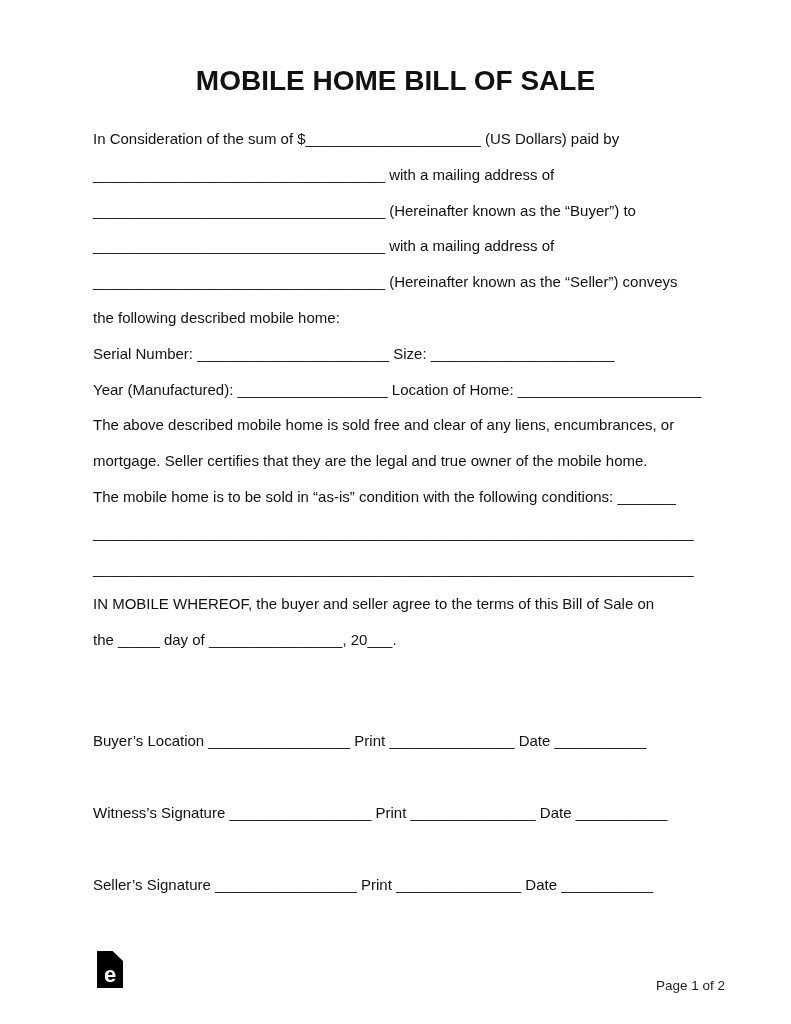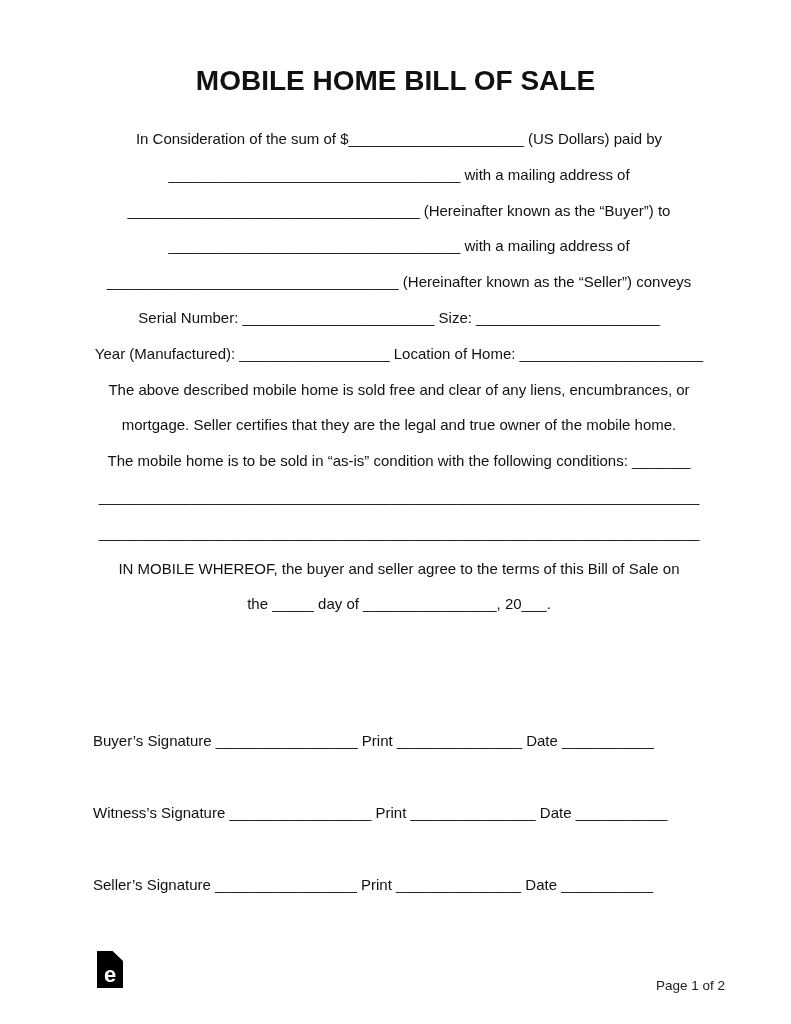--- a/index.html
+++ b/index.html
@@ -24,21 +24,20 @@
     line-height: 34px;
     white-space: nowrap;
   }
   .body-lines {
     position: absolute;
     top: 121px;
     left: 93px;
     width: 612px;
     font-size: 15px;
     line-height: 35.8px;
-    text-align: center;
   }
   .form-line { white-space: nowrap; }
   .sig-block {
     position: absolute;
     top: 731px;
     left: 93px;
     font-size: 15px;
   }
   .sig-row {
     white-space: nowrap;
@@ -81,34 +80,35 @@
 <div class="page">
 
   <div class="doc-title">MOBILE HOME BILL OF SALE</div>
 
   <div class="body-lines">
     <div class="form-line">In Consideration of the sum of $_____________________ (US Dollars) paid by</div>
     <div class="form-line">___________________________________ with a mailing address of</div>
     <div class="form-line">___________________________________ (Hereinafter known as the “Buyer”) to</div>
     <div class="form-line">___________________________________ with a mailing address of</div>
     <div class="form-line">___________________________________ (Hereinafter known as the “Seller”) conveys</div>
+    <div class="form-line">the following described mobile home:</div>
     <div class="form-line">Serial Number: _______________________ Size: ______________________</div>
     <div class="form-line">Year (Manufactured): __________________ Location of Home: ______________________</div>
     <div class="form-line">The above described mobile home is sold free and clear of any liens, encumbrances, or</div>
     <div class="form-line">mortgage. Seller certifies that they are the legal and true owner of the mobile home.</div>
     <div class="form-line">The mobile home is to be sold in “as-is” condition with the following conditions: _______</div>
     <div class="form-line">________________________________________________________________________</div>
     <div class="form-line">________________________________________________________________________</div>
     <div class="form-line">IN MOBILE WHEREOF, the buyer and seller agree to the terms of this Bill of Sale on</div>
     <div class="form-line">the _____ day of ________________, 20___.</div>
   </div>
 
   <div class="sig-block">
     <div class="sig-row">
-      <span>Buyer’s Signature</span>
+      <span>Buyer’s Location</span>
       <span>_________________</span>
       <span>Print</span>
       <span>_______________</span>
       <span>Date</span>
       <span>___________</span>
     </div>
     <div class="sig-row">
       <span>Witness’s Signature</span>
       <span>_________________</span>
       <span>Print</span>

